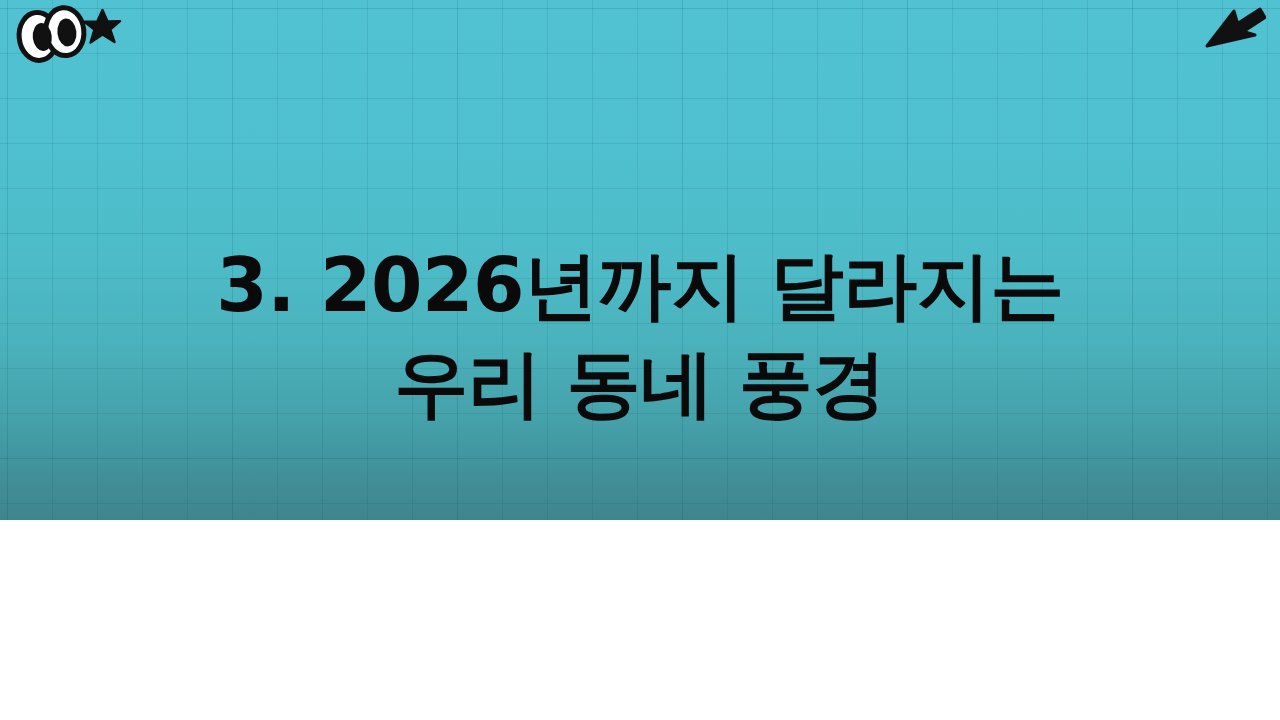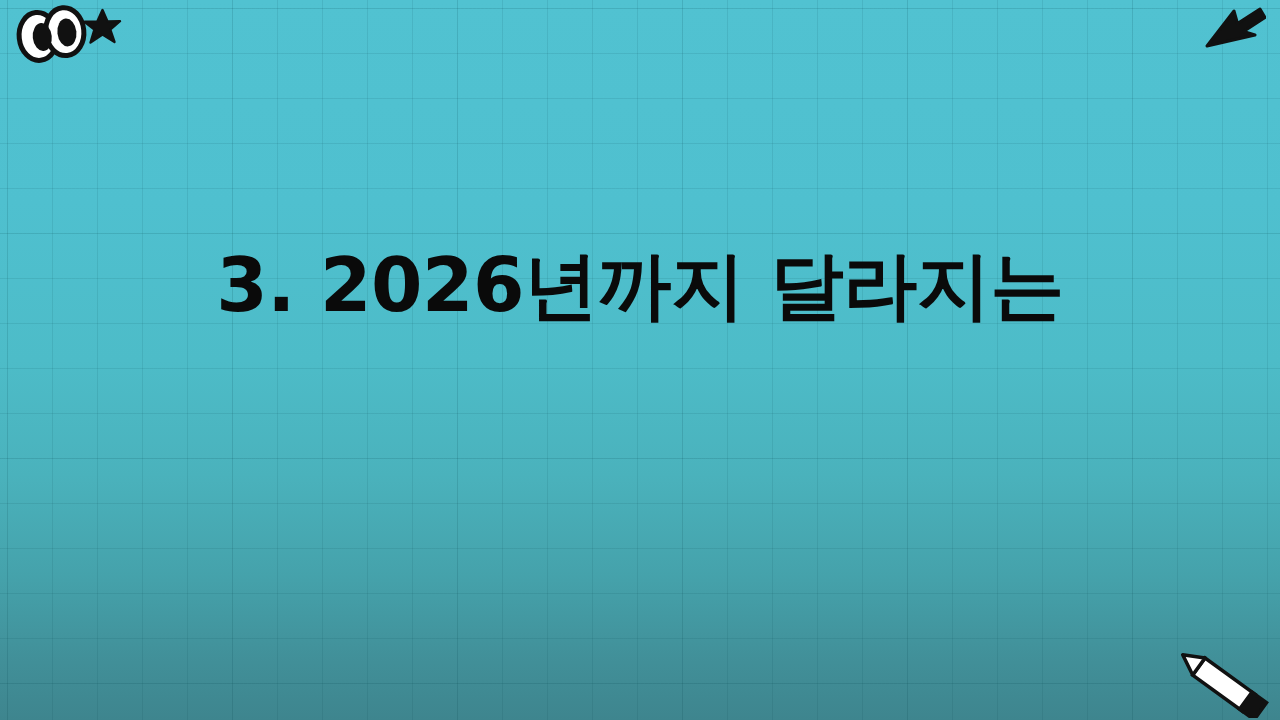--- a/index.html
+++ b/index.html
@@ -12,21 +12,21 @@
   }
 
   body {
     font-family: "DejaVu Sans", "Liberation Sans", sans-serif;
   }
 
   
   #slide {
     position: relative;
     width: 1280px;
-    height: 720px;
+    height: 520px;
     overflow: hidden;
     background-color: #4ebfcf;
   }
 
   
   #bg-gradient {
     position: absolute;
     inset: 0;
     background: linear-gradient(
         to bottom,
@@ -157,15 +157,16 @@
 
         <path d="M26 26 L26 47 L6 36.5 Z" fill="#ffffff" stroke="#111111" stroke-width="3.5" stroke-linejoin="round"></path>
 
         <rect x="84" y="26" width="18" height="21" fill="#111111" stroke="#111111" stroke-width="3.5"></rect>
       </g>
     </svg>
   </div>
 
   <div id="title-block">
     <span class="title-line">3. 2026년까지 달라지는</span>
+    <span class="title-line">우리 동네 풍경</span>
   </div>
 
 </div>
 
 </body></html>

